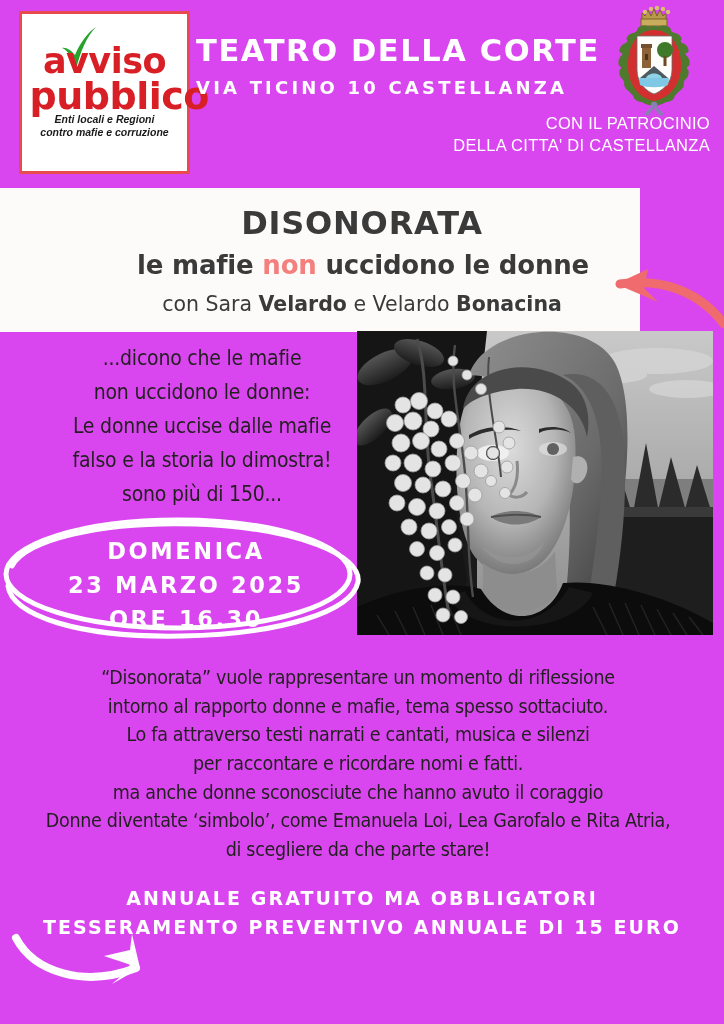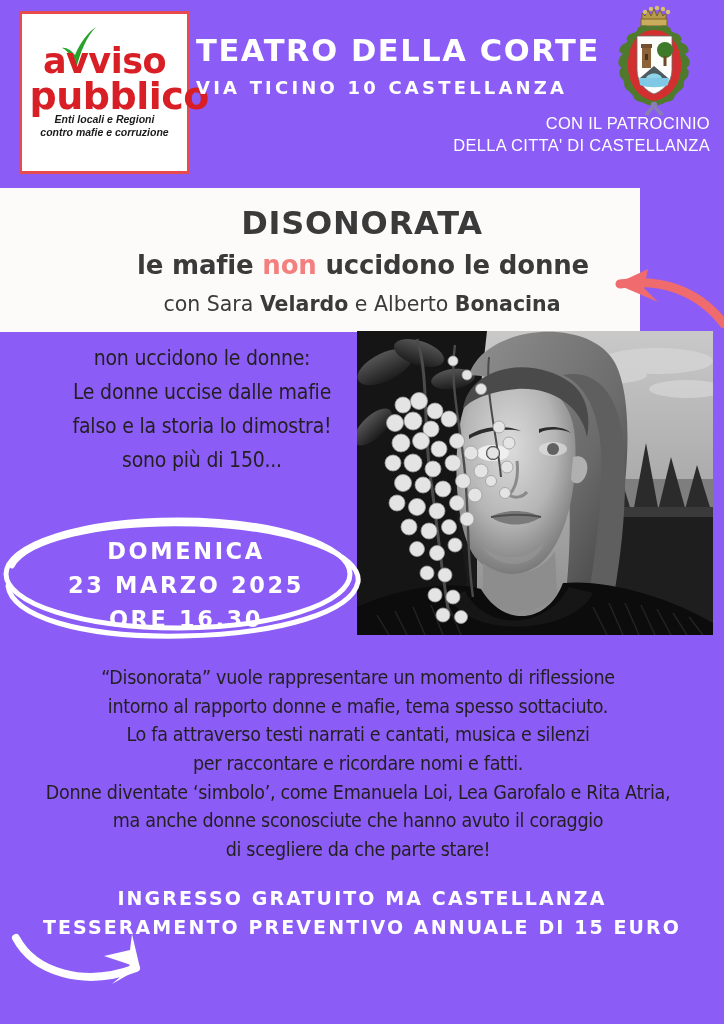--- a/index.html
+++ b/index.html
@@ -7,21 +7,21 @@
     padding: 0;
     background: #ffffff;
   }
   body {
     font-family: "Liberation Sans", sans-serif;
   }
   #poster {
     position: relative;
     width: 724px;
     height: 1024px;
-    background: #8b5cf6;
+    background: #d946ef;
     overflow: hidden;
   }
 
   
   #header {
     position: absolute;
     left: 0; top: 0;
     width: 724px; height: 188px;
   }
   #logo-frame {
@@ -326,29 +326,30 @@
 
     <div id="patronage">
       <div>CON IL PATROCINIO</div>
       <div>DELLA CITTA' DI CASTELLANZA</div>
     </div>
   </div>
 
   <div id="title-banner">
     <div id="show-title">DISONORATA</div>
     <div id="show-subtitle"><span>le mafie </span><span class="hl">non</span><span> uccidono le donne</span></div>
-    <div id="show-cast"><span>con Sara </span><b>Velardo</b><span> e Alberto </span><b>Bonacina</b></div>
+    <div id="show-cast"><span>con Sara </span><b>Velardo</b><span> e Velardo </span><b>Bonacina</b></div>
   </div>
 
   <svg id="arrow-title" viewBox="0 0 140 62">
     <path d="M138 58 C112 24, 74 12, 34 18" stroke="#ef6b6d" stroke-width="9" fill="none" stroke-linecap="round"></path>
     <path d="M30 18 L62 3 L58 22 L72 36 Z" fill="#ef6b6d"></path>
   </svg>
 
   <div id="intro-text">
+    <div>...dicono che le mafie</div>
     <div>non uccidono le donne:</div>
     <div>Le donne uccise dalle mafie</div>
     <div>falso e la storia lo dimostra!</div>
     <div>sono più di 150...</div>
   </div>
 
   <div id="photo">
     <svg width="356" height="304" viewBox="0 0 356 304">
       <defs>
         <linearGradient id="sky" x1="0" y1="0" x2="0" y2="1">
@@ -519,27 +520,27 @@
       <div>23 MARZO 2025</div>
       <div>ORE 16.30</div>
     </div>
   </div>
 
   <div id="body-text">
     <div>“Disonorata” vuole rappresentare un momento di riflessione</div>
     <div>intorno al rapporto donne e mafie, tema spesso sottaciuto.</div>
     <div>Lo fa attraverso testi narrati e cantati, musica e silenzi</div>
     <div>per raccontare e ricordare nomi e fatti.</div>
+    <div>ma anche donne sconosciute che hanno avuto il coraggio</div>
     <div>Donne diventate ‘simbolo’, come Emanuela Loi, Lea Garofalo e Rita Atria,</div>
-    <div>ma anche donne sconosciute che hanno avuto il coraggio</div>
     <div>di scegliere da che parte stare!</div>
   </div>
 
   <div id="footer-text">
-    <div>INGRESSO GRATUITO MA CASTELLANZA</div>
+    <div>ANNUALE GRATUITO MA OBBLIGATORI</div>
     <div>TESSERAMENTO PREVENTIVO ANNUALE DI 15 EURO</div>
   </div>
 
   <svg id="arrow-footer" viewBox="0 0 190 70">
     <path d="M8 10 C26 44, 76 60, 128 40" stroke="#ffffff" stroke-width="8" fill="none" stroke-linecap="round"></path>
     <path d="M132 40 L96 28 L122 22 L124 6 Z" fill="#ffffff"></path>
     <path d="M132 40 L104 56 L122 40 L120 30 Z" fill="#ffffff"></path>
   </svg>
 
 </div>

